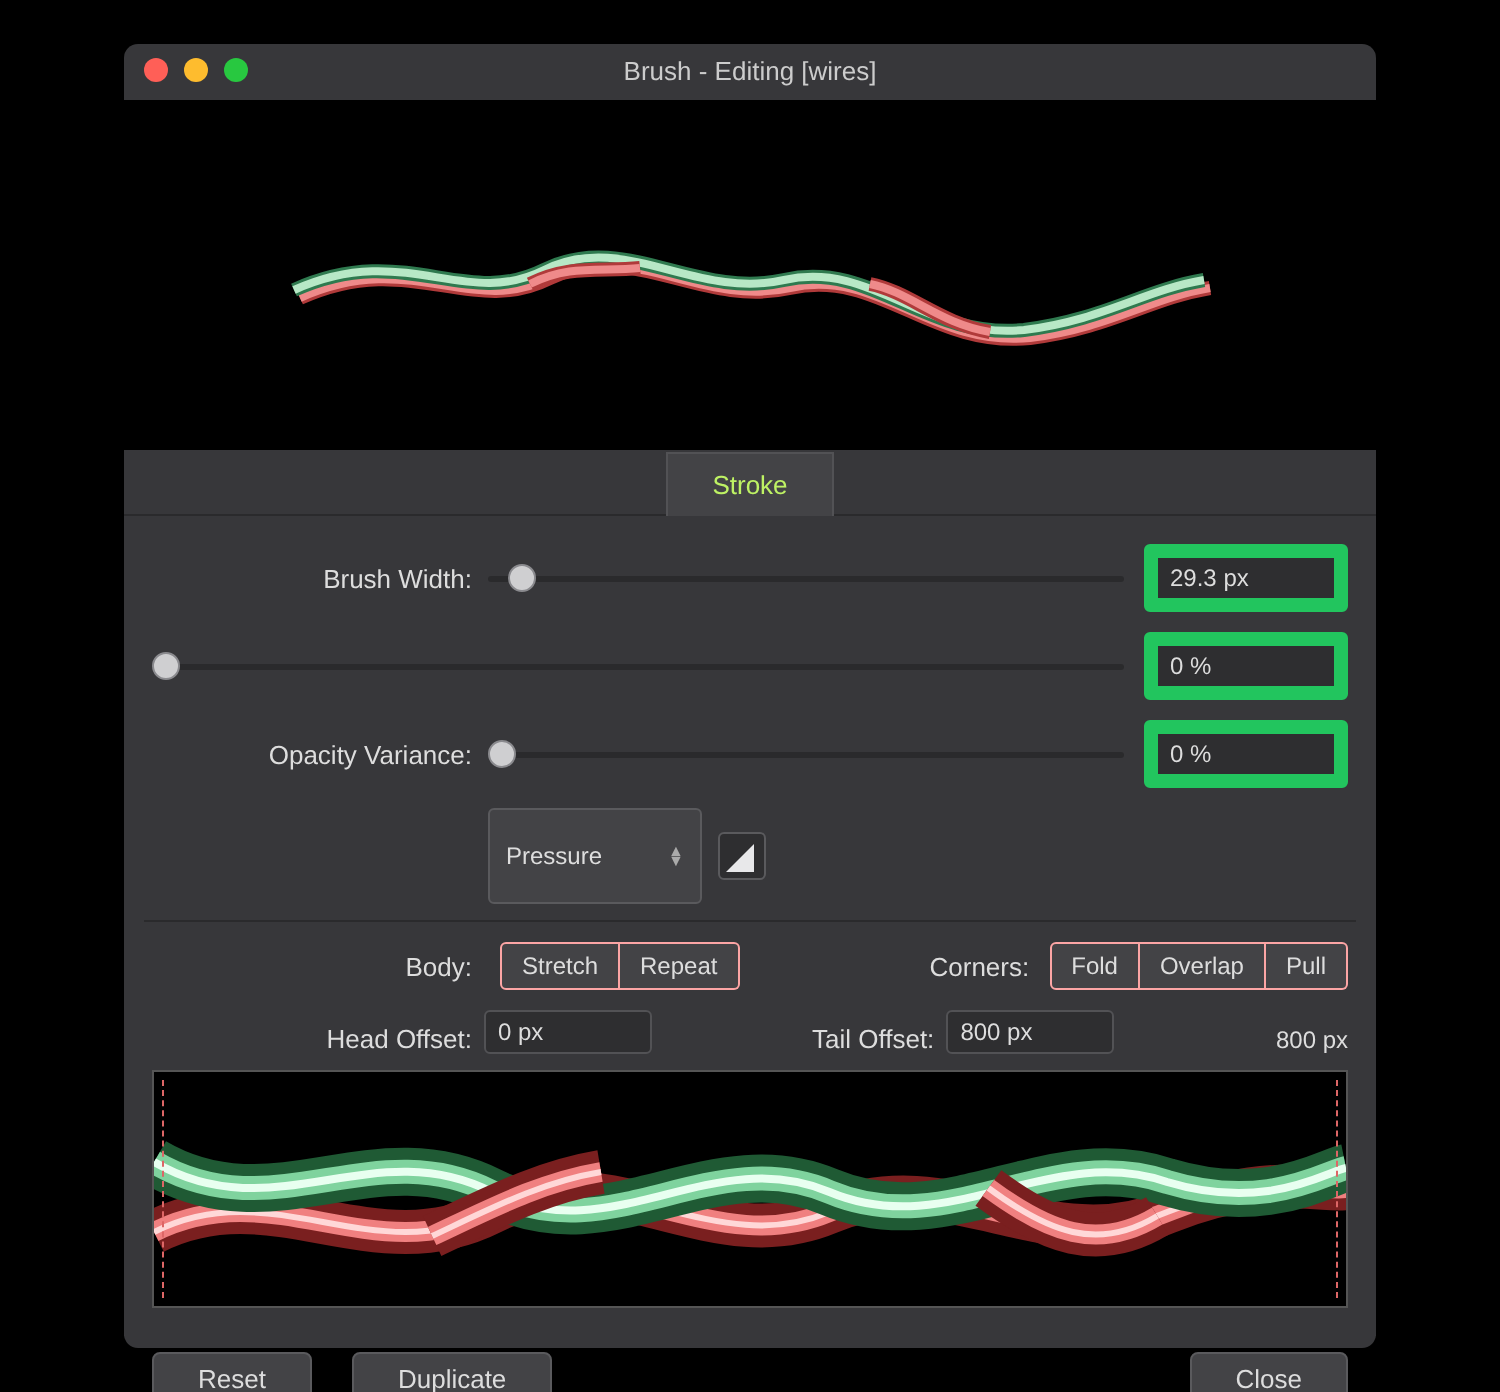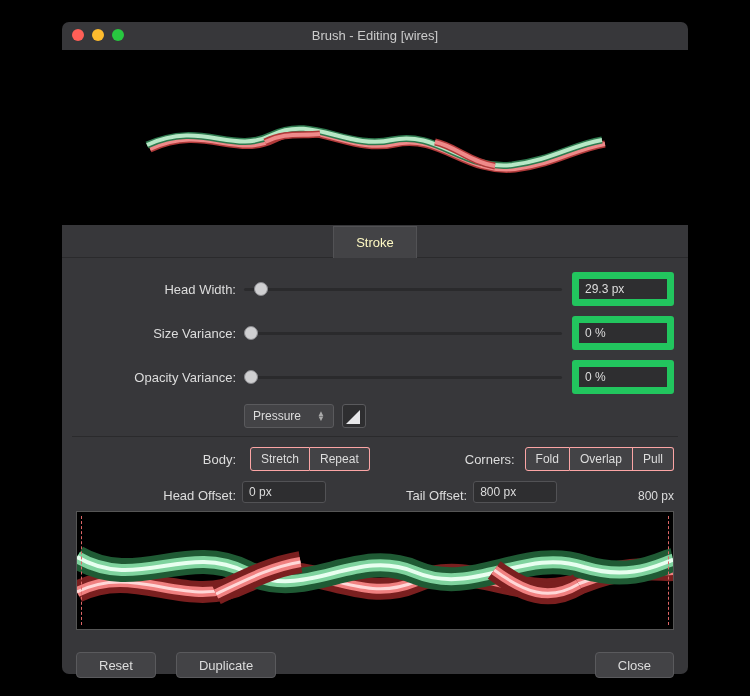--- a/index.html
+++ b/index.html
@@ -8,30 +8,30 @@
   .traffic{position:absolute;left:10px;top:7px;display:flex;gap:8px}
   .tl{width:12px;height:12px;border-radius:50%}
   .tl.red{background:#ff5f57}
   .tl.yel{background:#febc2e}
   .tl.grn{background:#28c840}
   .title{flex:1;text-align:center;font-size:13px;color:#ccc;line-height:28px}
   .preview{height:175px;background:#000;margin:0;display:flex;align-items:center;justify-content:center;overflow:hidden}
   .preview svg{width:100%;height:100%}
   .panel{background:#37373a;padding:0 14px}
   .tabs{display:flex;justify-content:center;border-bottom:1px solid #2a2a2c;margin:0 -14px}
-  .tab{padding:8px 22px;background:#434346;border:1px solid #525255;border-bottom:none;color:#fef9c3;font-size:13px;position:relative;top:1px}
+  .tab{padding:8px 22px;background:#434346;border:1px solid #525255;border-bottom:none;color:#bef264;font-size:13px;position:relative;top:1px}
   .rows{padding:14px 0 8px 0}
   .row{display:flex;align-items:center;margin-bottom:10px}
   .lab{width:160px;text-align:right;padding-right:8px;color:#ddd;font-size:13px}
   .slider{flex:1;height:14px;position:relative;display:flex;align-items:center}
   .track{position:absolute;left:0;right:0;height:3px;background:#2a2a2c;border-radius:2px}
   .knob{position:absolute;width:12px;height:12px;border-radius:50%;background:#cfcfd1;border:1px solid #8a8a8e;top:0}
   .val{width:76px;margin-left:10px;height:20px;background:#2e2e30;border:7px solid #22c55e;border-radius:3px;padding:0 6px;display:flex;align-items:center;font-size:12px;color:#ddd}
   .dyncrow{display:flex;align-items:center;margin-left:168px;gap:8px;margin-bottom:8px}
-  .dropdown{height:22px;background:#434346;border:1px solid #5a5a5d;border-radius:3px;display:flex;align-items:center;padding:0 8px;font-size:12px;color:#ddd;gap:10px}
+  .dropdown{height:22px;background:#434346;border:1px solid #5a5a5d;border-radius:3px;display:flex;align-items:center;padding:12px 8px;font-size:12px;color:#ddd;gap:27px}
   .spin{display:flex;flex-direction:column;margin-left:6px;line-height:5px;font-size:8px;color:#aaa}
   .curvebox{width:22px;height:22px;background:#2e2e30;border:1px solid #5a5a5d;border-radius:3px;position:relative}
   .curvebox::after{content:"";position:absolute;left:3px;bottom:3px;width:0;height:0;border-left:14px solid transparent;border-bottom:14px solid #e8e8ea}
   hr.sep{border:none;border-top:1px solid #2a2a2c;margin:4px -4px 10px}
   .segrow{display:flex;align-items:center;margin-bottom:10px;gap:6px}
   .seg{display:flex}
   .segbtn{height:22px;padding:0 10px;background:#434346;border:1px solid #fca5a5;font-size:12px;color:#ddd;display:flex;align-items:center}
   .segbtn:first-child{border-radius:3px 0 0 3px}
   .segbtn:last-child{border-radius:0 3px 3px 0}
   .segbtn+.segbtn{border-left:none}
@@ -83,30 +83,29 @@
 
   <div class="panel">
 
     <div class="tabs">
       <div class="tab">Stroke</div>
     </div>
 
     <div class="rows">
 
       <div class="row">
-        <div class="lab">Head Width:</div>
+        <div class="lab">Brush Width:</div>
         <div class="slider">
           <div class="track"></div>
           <div class="knob" style="left:3%"></div>
         </div>
         <div class="val">29.3 px</div>
       </div>
 
       <div class="row">
-        <div class="lab">Size Variance:</div>
         <div class="slider">
           <div class="track"></div>
           <div class="knob" style="left:0%"></div>
         </div>
         <div class="val">0 %</div>
       </div>
 
       <div class="row">
         <div class="lab">Opacity Variance:</div>
         <div class="slider">

